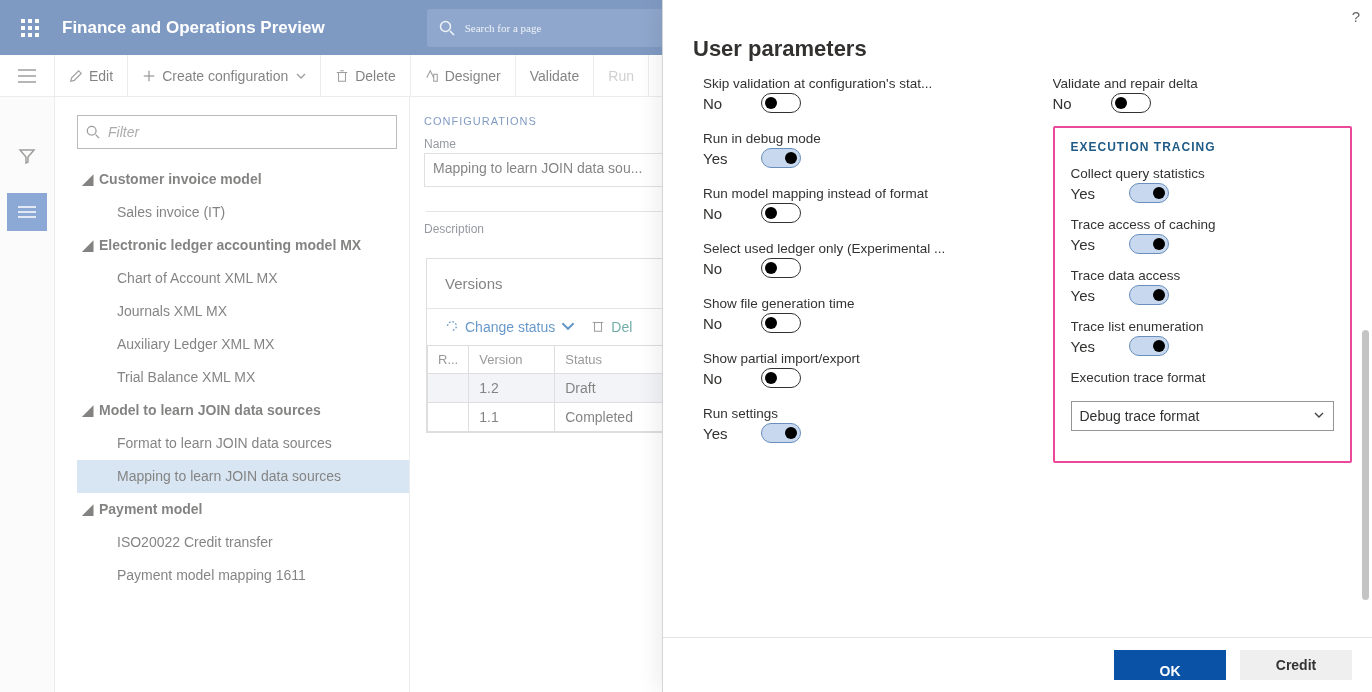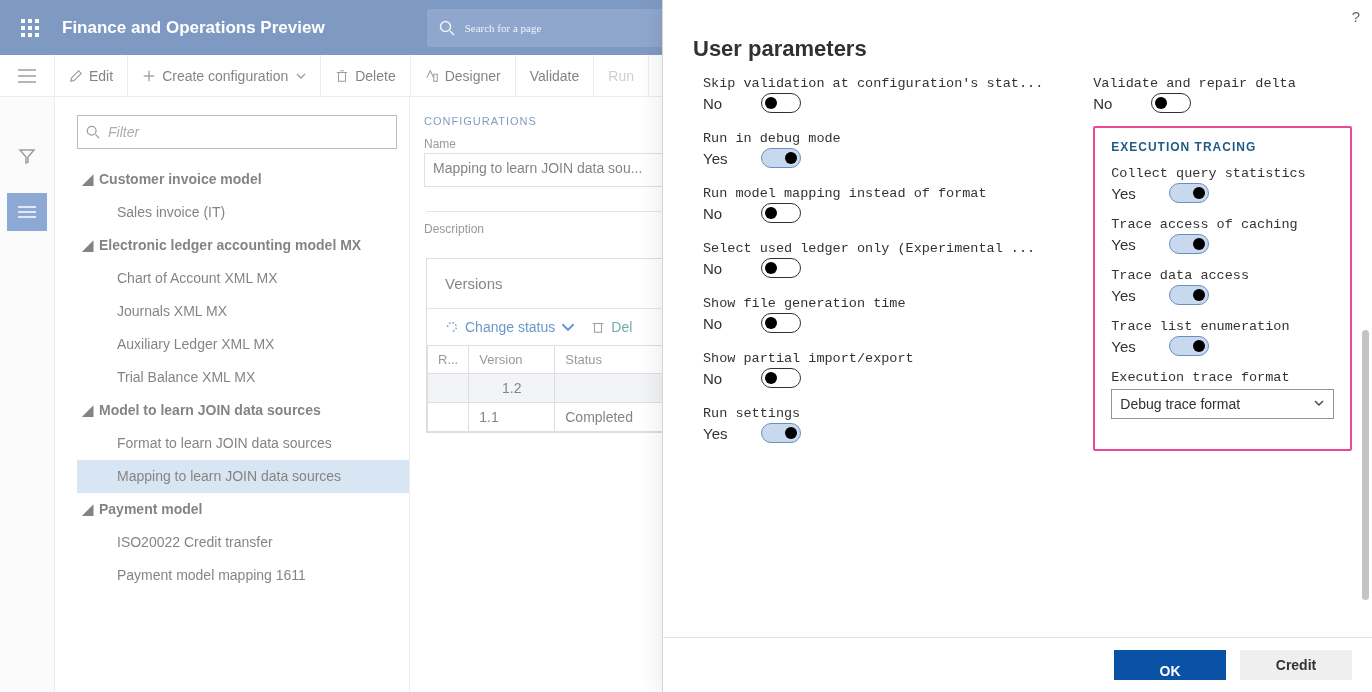--- a/index.html
+++ b/index.html
@@ -172,35 +172,35 @@
       padding: 16px 18px;
       font-size: 15px; font-weight: 400;
     }
     .versions-tools {
       display: flex; align-items: center;
       padding: 10px 18px 10px 18px;
       gap: 16px;
       color: #0054A6;
       border-top: 1px solid #d2d2d2;
     }
-    .versions-tools .tbtn { display: flex; align-items: center; gap: 6px; }
+    .versions-tools .tbtn { display: flex; align-items: flex-start; gap: 6px; }
     .versions-tools svg { width: 14px; height: 14px; }
 
     table.vtable { width: 100%; border-collapse: collapse; }
     table.vtable th, table.vtable td {
       border: 1px solid #c8c8c8;
       padding: 6px 10px;
       text-align: left;
       font-weight: 400;
       font-size: 14px;
     }
     table.vtable th { color: #555; font-size: 13px; background: #fff; }
     .vtable .colR { width: 30px; }
     .vtable .colV { width: 86px; }
-    .vtable tr.sel td { background: #e9edf2; text-align: center; }
+    .vtable tr.sel td { background: #e9edf2; }
 
     
     .dim {
       position: absolute;
       inset: 0;
       background: rgba(255,255,255,0.4);
       pointer-events: none;
     }
 
     
@@ -216,21 +216,21 @@
     .panel-help { position: absolute; right: 12px; top: 8px; color: #666; font-size: 15px; }
     .panel-title { font-size: 22px; font-weight: 600; padding: 36px 0 14px 30px; }
     .panel-body {
       flex: 1;
       overflow-y: auto;
       padding: 0 20px 20px 40px;
       display: flex;
       gap: 50px;
     }
     .panel-col { flex: 1; display: flex; flex-direction: column; gap: 18px; }
-    .setting-block .slbl { font-size: 13.5px; color: #333; margin-bottom: 2px; white-space: nowrap; overflow: hidden; text-overflow: ellipsis; font-family: Liberation Mono, monospace; }
+    .setting-block .slbl { font-size: 13.5px; color: #333; margin-bottom: 2px; white-space: nowrap; overflow: hidden; text-overflow: ellipsis; }
     .setting-row { display: flex; align-items: center; gap: 24px; }
     .setting-row .val { width: 34px; font-size: 15px; }
     .toggle {
       width: 40px; height: 20px; border: 1px solid #323130; border-radius: 10px;
       position: relative; background: #fff;
     }
     .toggle .knob {
       position: absolute; top: 3px; left: 3px;
       width: 12px; height: 12px; border-radius: 50%; background: #000;
     }
@@ -242,21 +242,21 @@
       border-radius: 2px;
       padding: 12px 16px 16px 16px;
       margin-top: -5px;
     }
     .exec-head {
       color: #1F5B87; font-size: 12px; font-weight: 600; letter-spacing: 1px;
       margin-bottom: 12px;
     }
     .exec-box .setting-block { margin-bottom: 14px; }
     .dd {
-      margin-top: 4px;
+      margin-top: 16px;
       border: 1px solid #949494;
       height: 30px;
       display: flex; align-items: center; justify-content: space-between;
       padding: 0 8px;
     }
     .dd .chev svg { width: 12px; height: 12px; }
 
     .panel-footer {
       display: flex; justify-content: flex-end; gap: 14px;
       padding: 12px 20px;

